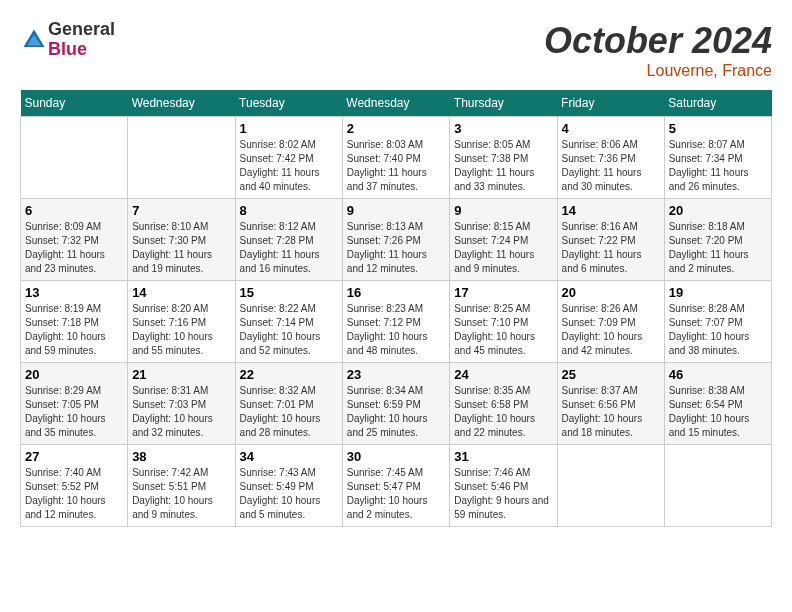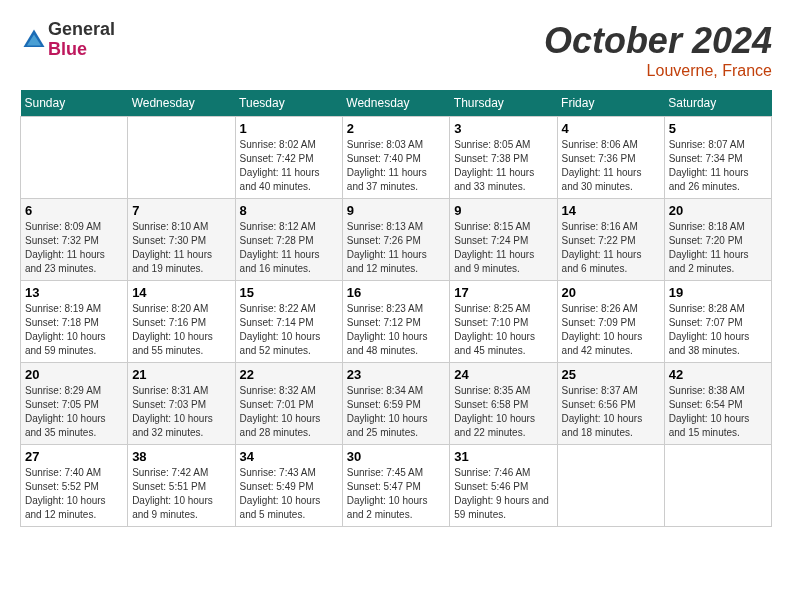--- a/index.html
+++ b/index.html
@@ -221,21 +221,21 @@
         </td>
         <td>
           <div class="day-number">24</div>
           <div class="day-info">Sunrise: 8:35 AM<br>Sunset: 6:58 PM<br>Daylight: 10 hours and 22 minutes.</div>
         </td>
         <td>
           <div class="day-number">25</div>
           <div class="day-info">Sunrise: 8:37 AM<br>Sunset: 6:56 PM<br>Daylight: 10 hours and 18 minutes.</div>
         </td>
         <td>
-          <div class="day-number">42</div>
+          <div class="day-number">46</div>
           <div class="day-info">Sunrise: 8:38 AM<br>Sunset: 6:54 PM<br>Daylight: 10 hours and 15 minutes.</div>
         </td>
       </tr>
       <tr>
         <td>
           <div class="day-number">27</div>
           <div class="day-info">Sunrise: 7:40 AM<br>Sunset: 5:52 PM<br>Daylight: 10 hours and 12 minutes.</div>
         </td>
         <td>
           <div class="day-number">38</div>

